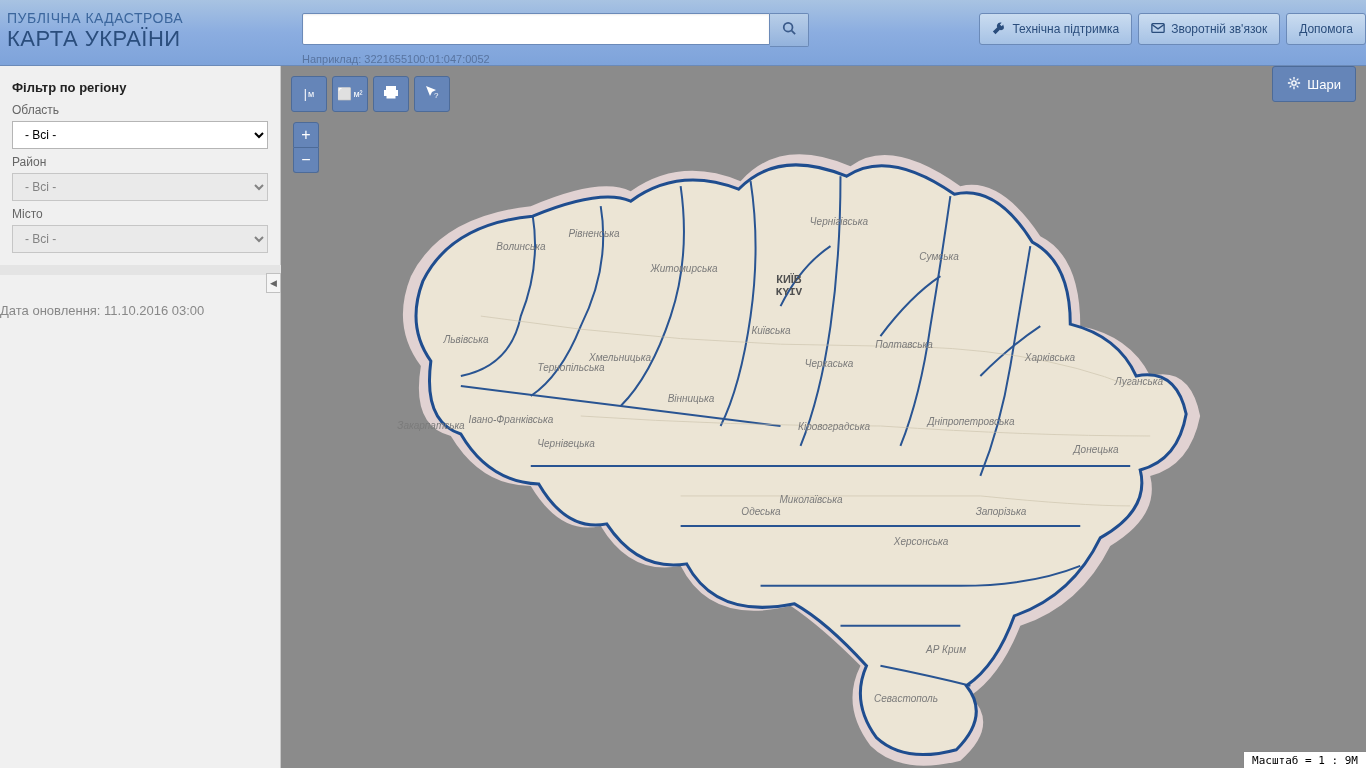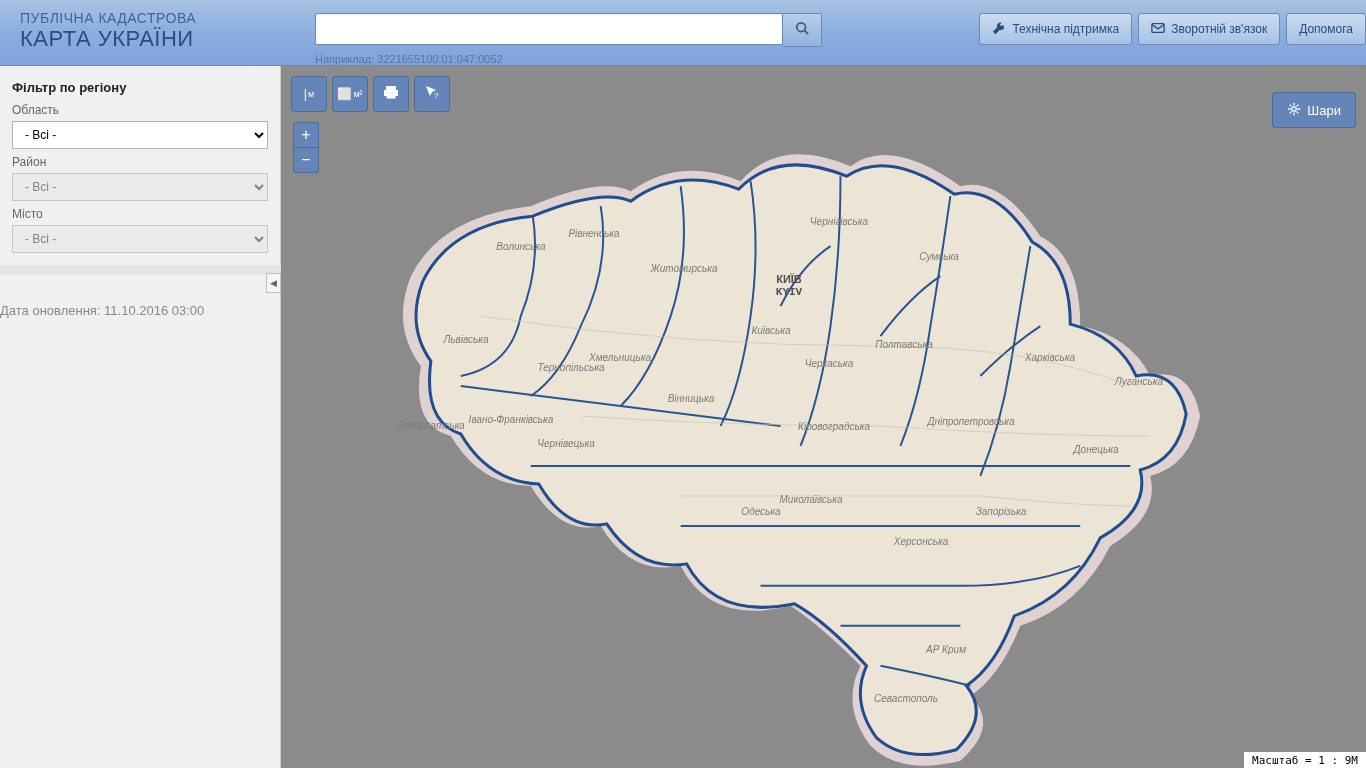--- a/index.html
+++ b/index.html
@@ -1,19 +1,19 @@
 <!DOCTYPE html>
 <html><head>
 <meta charset="utf-8">
 <style>
   html,body{margin:0;padding:0;width:1366px;height:768px;font-family:Arial,Helvetica,sans-serif;overflow:hidden;background:#fff;}
   
   .header{position:relative;height:65px;background:linear-gradient(to bottom,#a8c3e2 0%,#8bade0 50%,#7ea3da 100%);
     border-bottom:1px solid #6b8ab8;box-shadow:0 1px 2px rgba(0,0,0,.15);display:flex;align-items:flex-start;}
-  .logo{width:280px;padding:10px 15px 0 20px;color:#2b5797;}
+  .logo{width:280px;padding:10px 15px 0 7px;color:#2b5797;}
   .logo .l1{font-size:14px;letter-spacing:.5px;color:#3b669d;}
   .logo .l2{font-size:22px;letter-spacing:.5px;color:#2a4d7c;}
   .search-wrap{padding-top:13px;}
   .search-row{display:flex;}
   .search-input{width:450px;height:30px;border:1px solid #6b8ab8;background:#fff;padding:0 8px;font-size:13px;border-radius:2px 0 0 2px;box-shadow:inset 0 1px 2px rgba(0,0,0,.08);}
   .search-btn{width:38px;height:32px;border:1px solid #6b8ab8;border-left:none;background:linear-gradient(#b8cee8,#93b2dc);
     display:flex;align-items:center;justify-content:center;border-radius:0 2px 2px 0;cursor:pointer;}
   .example{font-size:11px;color:#5874a0;margin-top:6px;}
   .header-right{margin-left:auto;display:flex;gap:6px;padding:13px 0 0 0;}
   .hbtn{height:30px;padding:0 12px;border:1px solid #6b8ab8;border-radius:3px;
@@ -30,21 +30,21 @@
   .sb-scroll{height:10px;background:#e4e4e4;margin:12px -12px 0 -12px;position:relative;}
   .sb-collapse{position:absolute;right:-1px;top:207px;width:13px;height:18px;border:1px solid #c0c0c0;background:#f5f5f5;
     display:flex;align-items:center;justify-content:center;cursor:pointer;}
   .sb-update{font-size:13px;color:#888;margin-top:28px;}
   .sb-footer{margin-top:auto;padding:6px 12px 8px 12px;font-size:11px;color:#888;}
   
   .map{flex:1;position:relative;background:#8b8b8b;}
   .map svg.country{position:absolute;left:0;top:0;width:100%;height:100%;}
   .toolbar{position:absolute;left:10px;top:10px;display:flex;gap:5px;}
   .tbtn{width:34px;height:34px;background:#6585b8;border:1px solid #4d6b98;border-radius:3px;display:flex;align-items:center;justify-content:center;cursor:pointer;color:#fff;}
-  .layers-btn{position:absolute;right:10px;top:26px;height:34px;padding:0 14px;background:#6585b8;border:1px solid #4d6b98;
+  .layers-btn{position:absolute;right:10px;top:0;height:34px;padding:0 14px;background:#6585b8;border:1px solid #4d6b98;
     border-radius:3px;display:flex;align-items:center;gap:6px;color:#fff;font-size:13px;cursor:pointer;}
   .zoom{position:absolute;left:12px;top:56px;display:flex;flex-direction:column;}
   .zbtn{width:24px;height:24px;background:#6585b8;border:1px solid #4d6b98;color:#fff;font-size:16px;display:flex;align-items:center;justify-content:center;cursor:pointer;}
   .zbtn:first-child{border-radius:3px 3px 0 0;}
   .zbtn:last-child{border-top:none;border-radius:0 0 3px 3px;}
   .scale{position:absolute;right:0;bottom:0;background:#fff;border:1px solid #888;border-right:none;border-bottom:none;
     padding:2px 8px;font-size:11px;font-family:monospace;}
   .region-label{position:absolute;font-size:10px;color:#7b7b7b;white-space:nowrap;transform:translate(-50%,-50%);pointer-events:none;font-style:italic;}
   .region-label.cap{font-weight:bold;font-style:normal;color:#505050;font-size:11px;}
   .tbtn-txt{font-size:9px;color:#fff;margin-left:1px;}

